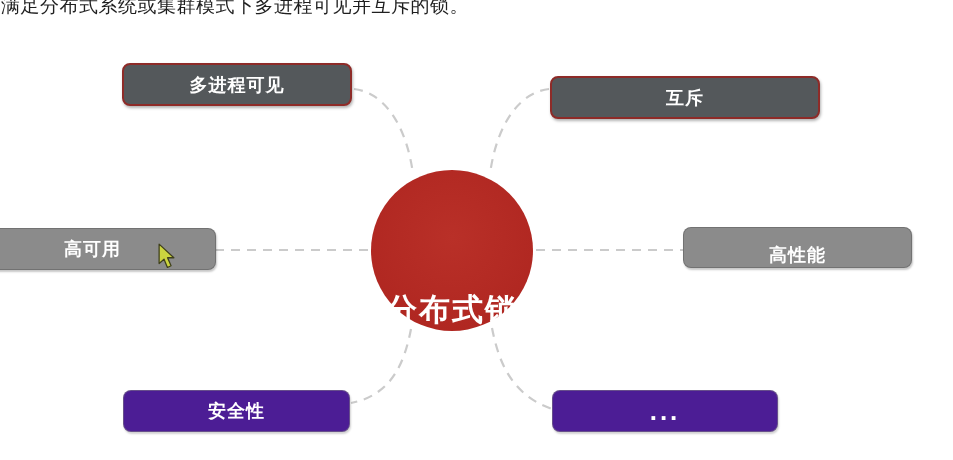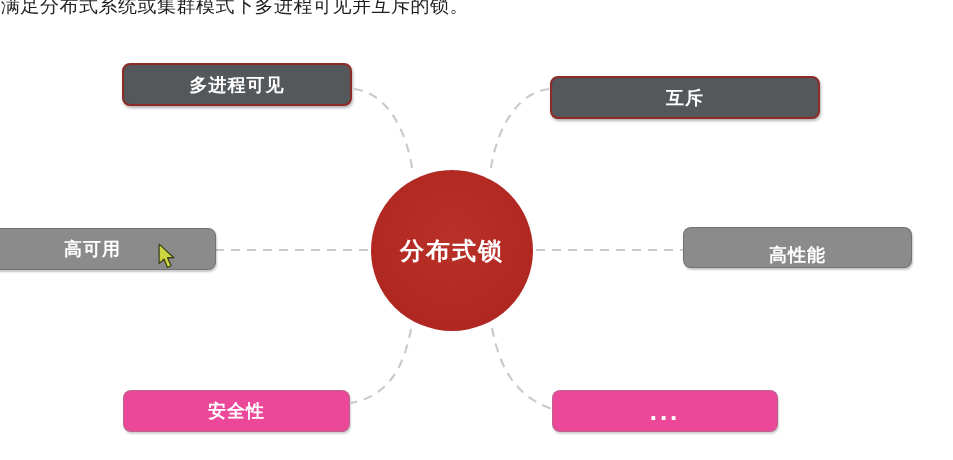--- a/index.html
+++ b/index.html
@@ -25,37 +25,37 @@
     background:#54585b;
     border:2px solid #8e2b28;
     box-shadow:1px 2px 3px rgba(0,0,0,0.3);
   }
   .node.medium{
     background:#8b8b8b;
     border:1px solid rgba(95,95,95,0.55);
     box-shadow:1px 2px 2px rgba(0,0,0,0.22);
   }
   .node.light{
-    background:#ec4899;
+    background:#4c1d95;
     border:1px solid rgba(130,130,130,0.5);
     box-shadow:1px 2px 2px rgba(0,0,0,0.18);
   }
   .node-tl{left:122px;top:63px;width:230px;height:43px;}
   .node-tr{left:550px;top:63px;width:270px;height:43px;margin-top:13px;}
   .node-ml{left:-31px;top:228px;width:247px;height:42px;}
   .node-mr{left:683px;top:227px;width:229px;height:41px;align-items:flex-end;}
   .node-bl{left:123px;top:390px;width:227px;height:42px;}
   .node-br{left:552px;top:390px;width:226px;height:42px;letter-spacing:3px;font-size:26px;}
 
   .center-node{
     position:absolute;left:371px;top:170px;width:162px;height:161px;
     border-radius:50%;
     background:radial-gradient(circle at 50% 42%, #b93028 0%, #b02721 75%, #a72420 100%);
-    display:flex;align-items:center;justify-content:center;
-    color:#ffffff;font-size:24px;font-weight:600;letter-spacing:2px;
+    display:flex;align-items:flex-end;justify-content:center;
+    color:#ffffff;font-size:31px;font-weight:600;letter-spacing:2px;
   }
 
   .cursor{position:absolute;left:158px;top:243px;width:17px;height:26px;pointer-events:none;}
 </style>
 </head>
 <body>
 
 <div class="stage">
 
   <svg class="connectors" viewBox="0 0 953 460" xmlns="http://www.w3.org/2000/svg">

